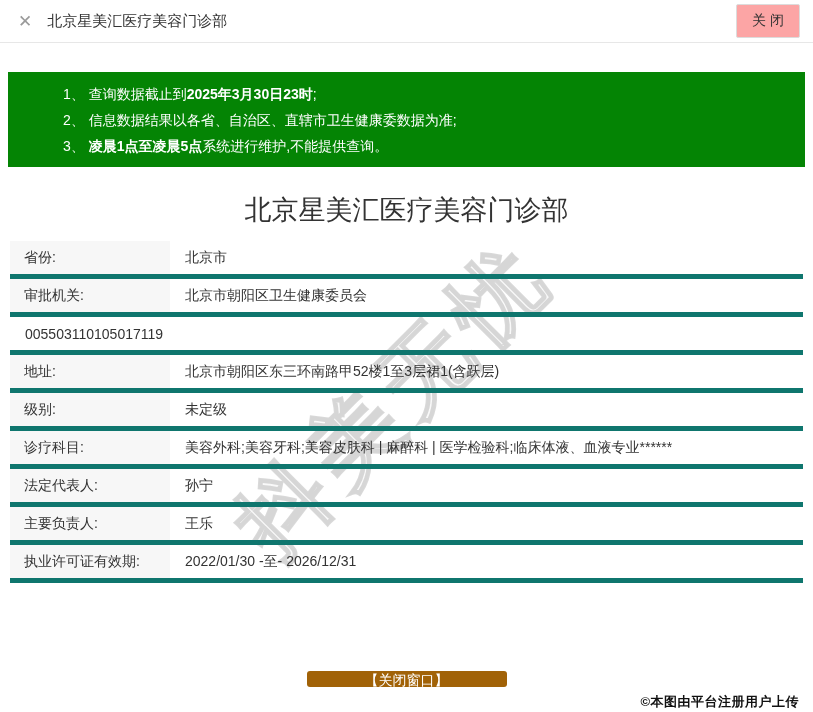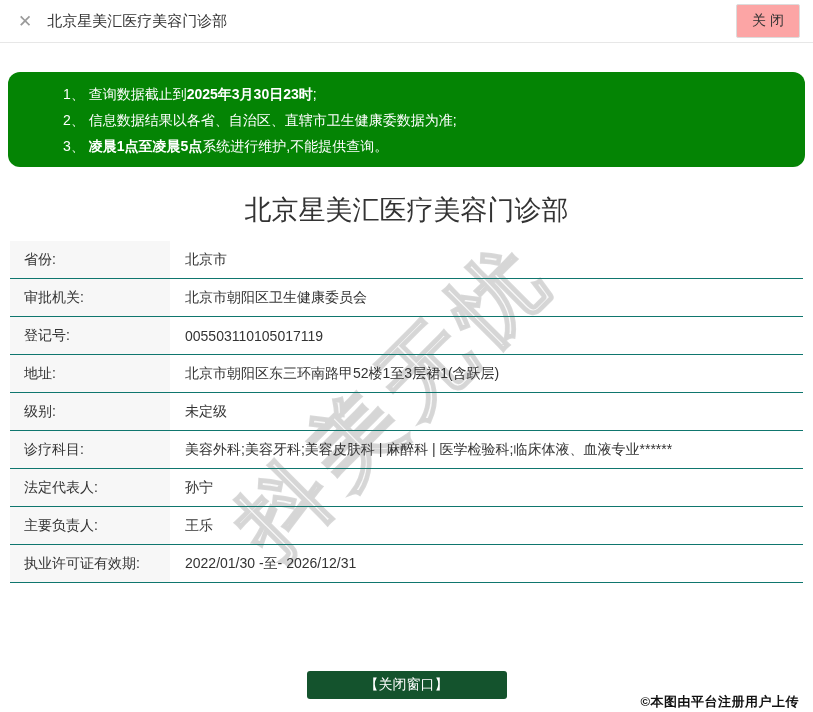--- a/index.html
+++ b/index.html
@@ -13,46 +13,46 @@
   .topbar { height:43px; display:flex; align-items:center; border-bottom:1px solid #e7e7e7; background:#fff; }
   .x-icon { margin-left:18px; font-size:17px; color:#9a9a9a; cursor:pointer; line-height:1; }
   .topbar-title { margin-left:15px; font-size:15px; color:#333; }
   .close-btn {
     margin-left:auto; margin-right:13px;
     border:1px solid #dcdcdc; background:#fca5a5; color:#333;
     font-size:14px; padding:7px 15px; border-radius:2px; cursor:pointer;
     font-family:inherit;
   }
   
-  .notice { margin:29px 8px 0; background:#048404; border-radius:12px; padding:9px 20px 8px 55px; }
+  .notice { margin:29px 8px 0; background:#048404; border-radius:0; padding:9px 20px 8px 55px; }
   .notice-line { color:#fff; font-size:14px; line-height:26px; }
   .notice-line b { font-weight:bold; }
   
   .page-title { text-align:center; font-size:27px; color:#333; margin:25px 0 13px; font-weight:400; }
   
   .info-table { margin:0 10px; position:relative; z-index:2; }
-  .info-row { display:flex; align-items:stretch; border-bottom:1px solid #0f766e; min-height:38px; }
+  .info-row { display:flex; align-items:stretch; border-bottom:5px solid #0f766e; min-height:38px; }
   .info-label {
     flex:0 0 160px; width:160px; background:#f7f7f7;
     display:flex; align-items:center; padding-left:14px;
     font-size:14px; color:#333;
   }
   .info-value { flex:1; display:flex; align-items:center; padding-left:15px; font-size:14px; color:#333; }
   
   .watermark {
     position:absolute; left:175px; top:340px; width:440px; text-align:center;
     transform:rotate(-45deg); font-size:88px; font-weight:bold; letter-spacing:12px;
     color:rgba(200,200,200,0.10);
     -webkit-text-stroke:2px rgba(170,170,170,0.45);
     pointer-events:none; white-space:nowrap; z-index:1;
   }
   
   .close-window-btn {
-    display:block; margin:88px auto 0; width:200px; height:28px;
-    background:#14532d; color:#fff; border:none; border-radius:3px;
+    display:block; margin:88px auto 0; width:200px; height:16px;
+    background:#a16207; color:#fff; border:none; border-radius:3px;
     font-size:14px; cursor:pointer; font-family:inherit;
   }
   .copyright {
     position:absolute; right:14px; bottom:1px;
     font-size:13px; font-weight:bold; color:#111; letter-spacing:0.5px;
     text-shadow:-1px -1px 0 #fff, 1px -1px 0 #fff, -1px 1px 0 #fff, 1px 1px 0 #fff;
   }
 </style>
 </head>
 <body>
@@ -74,21 +74,20 @@
 <div class="info-table">
   <div class="info-row">
     <div class="info-label">省份:</div>
     <div class="info-value">北京市</div>
   </div>
   <div class="info-row">
     <div class="info-label">审批机关:</div>
     <div class="info-value">北京市朝阳区卫生健康委员会</div>
   </div>
   <div class="info-row">
-    <div class="info-label">登记号:</div>
     <div class="info-value">005503110105017119</div>
   </div>
   <div class="info-row">
     <div class="info-label">地址:</div>
     <div class="info-value">北京市朝阳区东三环南路甲52楼1至3层裙1(含跃层)</div>
   </div>
   <div class="info-row">
     <div class="info-label">级别:</div>
     <div class="info-value">未定级</div>
   </div>

